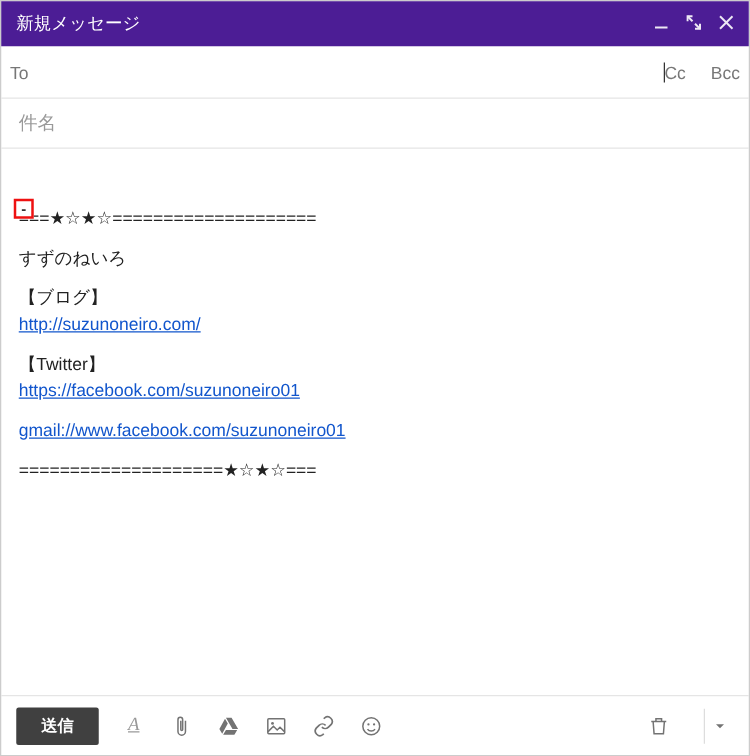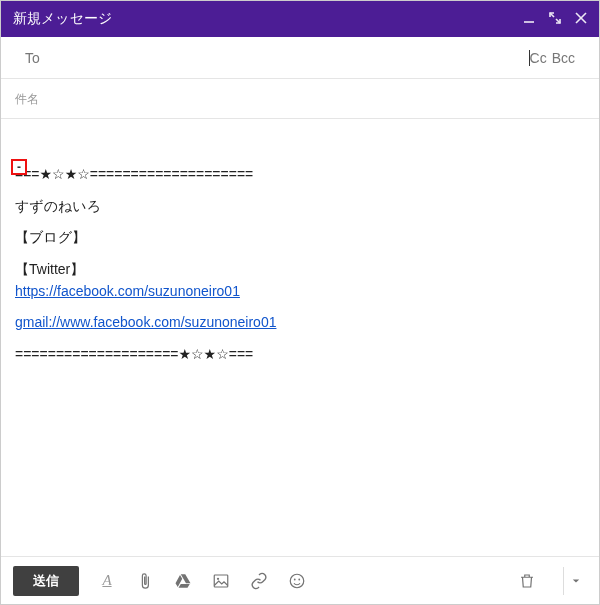--- a/index.html
+++ b/index.html
@@ -3,26 +3,26 @@
 <meta charset="utf-8">
 <style>
   * { box-sizing: border-box; margin: 0; padding: 0; }
   html, body { width: 600px; height: 605px; font-family: Arial, "Hiragino Kaku Gothic ProN", "Meiryo", sans-serif; background: #fff; overflow: hidden; }
   .window { width: 600px; height: 605px; display: flex; flex-direction: column; border: 1px solid #ccc; }
   .titlebar { background: #4c1d95; color: #fff; height: 36px; display: flex; align-items: center; padding: 0 12px; font-size: 14px; }
   .titlebar .title { flex: 1; }
   .titlebar .win-controls { display: flex; gap: 14px; }
   .titlebar .win-controls span { cursor: pointer; font-size: 14px; opacity: 0.9; }
   .titlebar svg { width: 12px; height: 12px; fill: none; stroke: #fff; stroke-width: 1.6; }
-  .recipients { display: flex; align-items: center; height: 42px; padding: 0 24px; border-bottom: 1px solid #e5e5e5; font-size: 14px; color: #777; }
+  .recipients { display: flex; align-items: center; height: 42px; padding: 0 7px; border-bottom: 1px solid #e5e5e5; font-size: 14px; color: #777; }
   .recipients .to-label { margin-right: 8px; }
   .recipients input { flex: 1; border: none; outline: none; font-size: 14px; height: 24px; }
-  .recipients .ccbcc { display: flex; gap: 5px; color: #777; font-size: 14px; }
+  .recipients .ccbcc { display: flex; gap: 20px; color: #777; font-size: 14px; }
   .subject { height: 40px; padding: 0 14px; border-bottom: 1px solid #e5e5e5; display: flex; align-items: center; }
-  .subject input { width: 100%; border: none; outline: none; font-size: 12px; color: #a21caf; }
+  .subject input { width: 100%; border: none; outline: none; font-size: 15px; color: #a21caf; }
   .subject input::placeholder { color: #999; }
   .body { flex: 1; padding: 45px 14px 14px 14px; font-size: 14px; line-height: 1.55; color: #222; overflow: auto; position: relative; }
   .body .redbox { position: absolute; top: 40px; left: 10px; width: 16px; height: 16px; border: 2px solid #e11; background: #fff; display:flex; align-items:center; justify-content:center; font-size:12px; line-height:1; font-weight:bold; color:#333;}
   .body a { color: #1155cc; text-decoration: underline; }
   .body .para { margin-bottom: 10px; }
   .toolbar { height: 48px; border-top: 1px solid #e5e5e5; display: flex; align-items: center; padding: 0 12px; gap: 18px; }
   .send-btn { background: #404040; color: #fff; border: none; height: 30px; padding: 0 20px; font-size: 13px; font-weight: bold; cursor: pointer; border-radius: 2px; }
   .tool-icon { color: #737373; cursor: pointer; display:flex; align-items:center; justify-content:center; width:20px; height:20px;}
   .tool-icon svg { width: 18px; height: 18px; fill: #737373; }
   .tool-icon.fmt { font-family: Georgia, serif; font-style: italic; text-decoration: underline; font-size: 15px; color:#999; }
@@ -68,20 +68,21 @@
     <input type="text" placeholder="件名" style="">
   </div>
 
   <div class="body">
     <div class="redbox">-</div>
     <div class="para">===★☆★☆====================</div>
     <div class="para">すずのねいろ</div>
 
     <div class="para">
       <div>【ブログ】</div>
+      <a href="#">http://suzunoneiro.com/</a>
     </div>
 
 
     <div class="para">
       <div>【Twitter】</div>
       <a href="#">https://facebook.com/suzunoneiro01</a>
     </div>
 
     <div class="para">
       <a href="#">gmail://www.facebook.com/suzunoneiro01</a>

